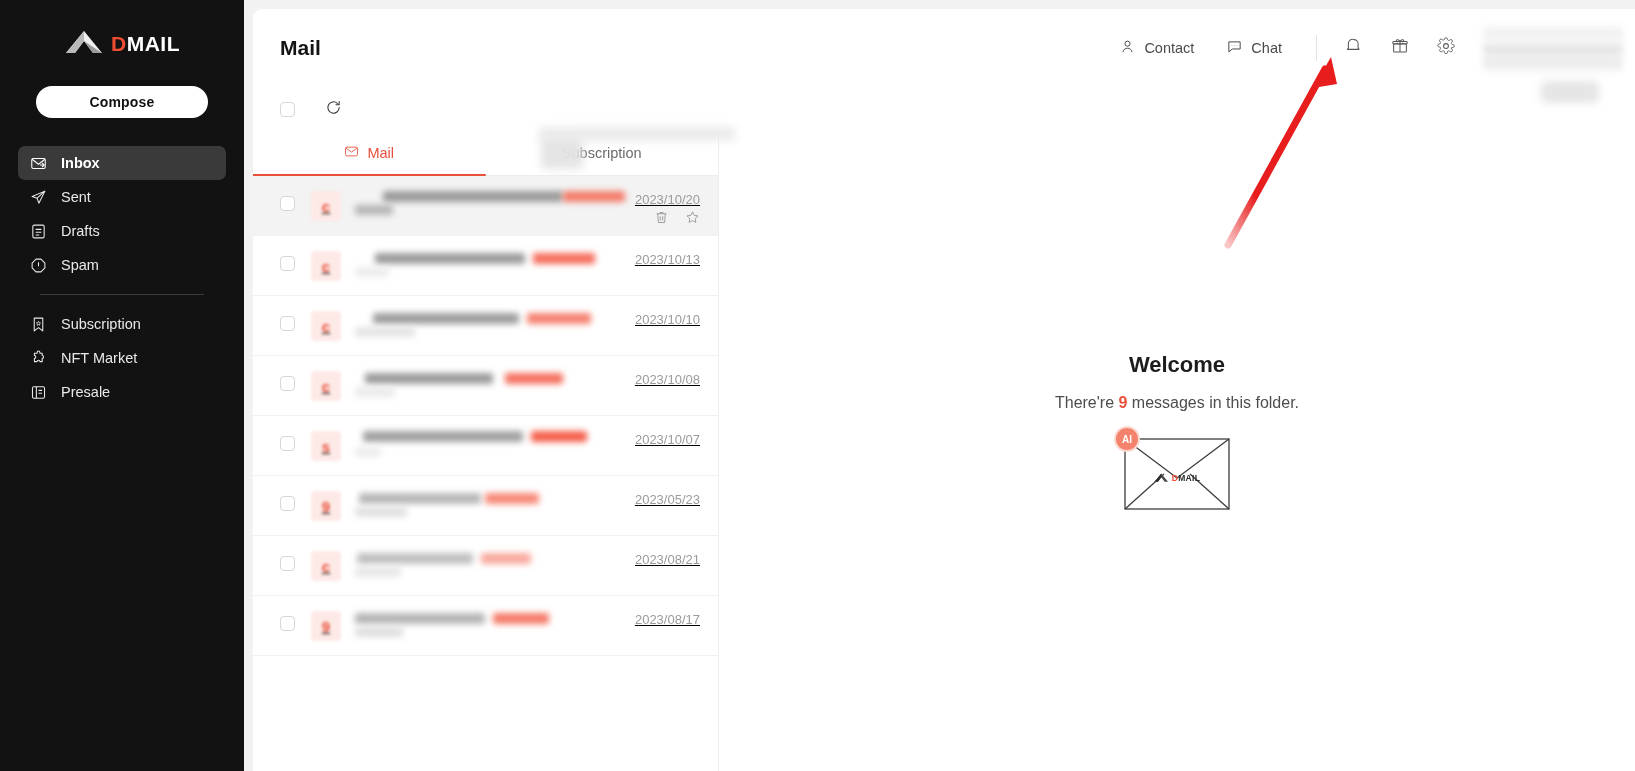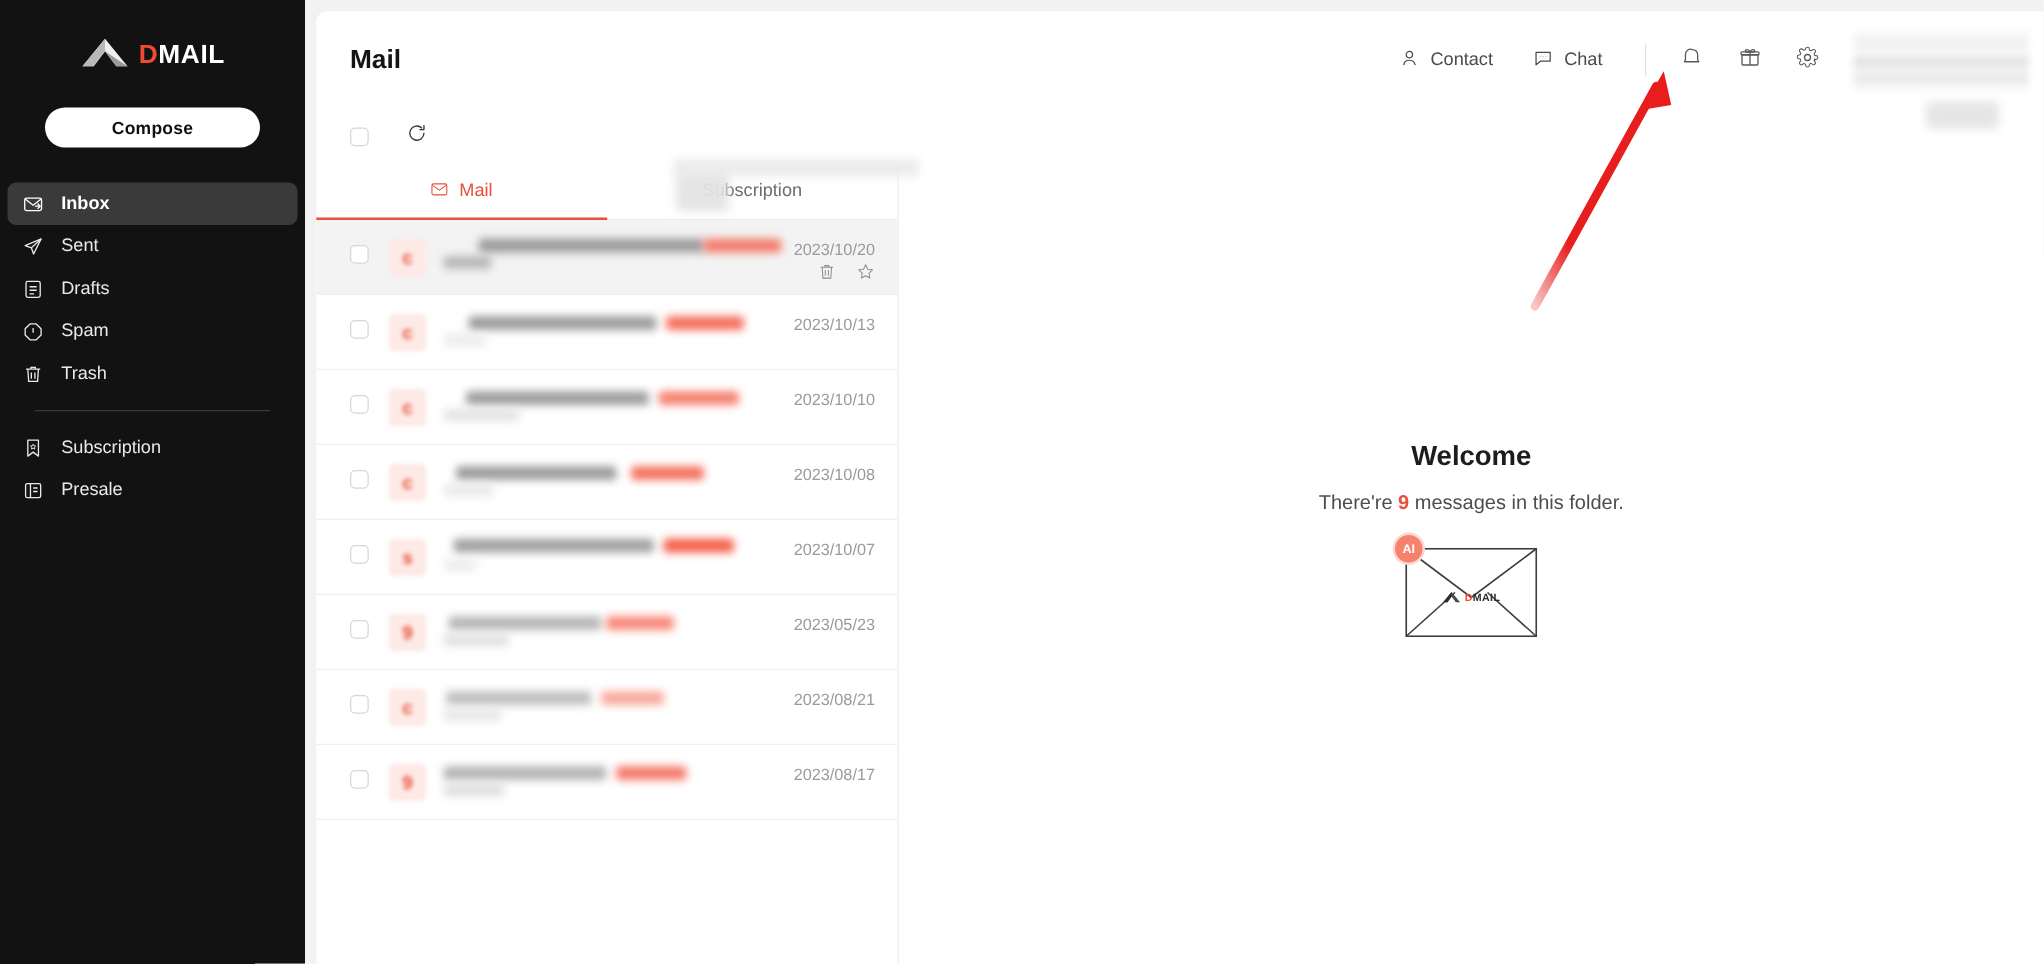--- a/index.html
+++ b/index.html
@@ -26,21 +26,21 @@
   .logo-d { color: #ef4c32; }
   .logo-mail { color: #ffffff; }
 
   .compose-btn {
     margin: 0 auto 28px auto; width: 172px; height: 32px;
     background: #ffffff; color: #111; border: none; border-radius: 18px;
     font-size: 14px; font-weight: 600; font-family: "Liberation Sans", sans-serif;
     cursor: pointer; letter-spacing: .2px;
   }
 
-  .nav { display: flex; flex-direction: column; padding: 0 6px; }
+  .nav { display: flex; flex-direction: column; padding: 0 18px; }
   .nav-item {
     display: flex; align-items: center; gap: 14px;
     height: 34px; padding: 0 12px; border-radius: 7px;
     color: #e9e9e9; font-size: 14.5px; cursor: pointer;
     margin-bottom: 0;
   }
   .nav-item + .nav-item { margin-top: 0; }
   .nav-item.active { background: #3a3a3a; font-weight: 700; color: #ffffff; }
   .nav-item .ico { width: 17px; height: 17px; flex: 0 0 17px; display: flex; align-items: center; justify-content: center; }
   .nav-item .ico svg { width: 17px; height: 17px; stroke: #e9e9e9; fill: none; stroke-width: 1.5; }
@@ -119,21 +119,21 @@
   }
   .tab-blur {
     position: absolute; left: 288px; top: 6px; width: 42px; height: 32px;
     background: rgba(228,228,228,.95); filter: blur(4px); border-radius: 3px;
   }
   .tab-blur-top {
     position: absolute; left: 286px; top: -4px; width: 196px; height: 14px;
     background: rgba(233,233,233,.9); filter: blur(4px);
   }
 
-  .list-scroll { flex: 1; overflow: hidden; }
+  .list-scroll { flex: 1; overflow: hidden; text-decoration: underline; }
   .row {
     display: flex; align-items: flex-start; height: 60px; padding: 13px 18px 0 27px;
     border-bottom: 1px solid #f0f0f0; cursor: pointer; position: relative;
   }
   .row.hovered { background: #f3f3f3; }
   .row .cb { margin-top: 7px; margin-right: 16px; }
   .avatar {
     width: 30px; height: 30px; border-radius: 4px; flex: 0 0 30px;
     background: #fde9e6; color: #e8503a; font-size: 15px; font-weight: 700;
     display: flex; align-items: center; justify-content: center;
@@ -242,42 +242,41 @@
       <div class="nav-item">
         <span class="ico">
           <svg viewBox="0 0 24 24">
               <path d="M8.5 3h7L21 8.5v7L15.5 21h-7L3 15.5v-7z" stroke-linejoin="round"></path>
               <path d="M12 7.5v5.5M12 16.3v.2"></path>
             </svg>
         </span>
         <span>Spam</span>
       </div>
 
-      <div class="nav-item">
-        <span class="ico">
-          <svg viewBox="0 0 24 24">
-              <path d="M4 6h16M9.5 6V4h5v2M6 6l1 14h10l1-14"></path>
-              <path d="M10 10v7M14 10v7"></path>
-            </svg>
-        </span>
-        <span>Trash</span>
-      </div>
 
       <div class="nav-sep"></div>
 
       <div class="nav-item">
         <span class="ico">
           <svg viewBox="0 0 24 24">
               <path d="M6 3h12v18l-6-4.5L6 21z" stroke-linejoin="round"></path>
               <path d="M12 7.5l.9 1.9 2 .3-1.5 1.4.4 2-1.8-1-1.8 1 .4-2L9 9.7l2-.3z" stroke-width="1.1"></path>
             </svg>
         </span>
         <span>Subscription</span>
       </div>
 
+      <div class="nav-item">
+        <span class="ico">
+          <svg viewBox="0 0 24 24">
+              <path d="M10 3.5a2 2 0 014 0v1.2h3.2v3.1a2 2 0 010 4v4.6H14a2 2 0 00-4 0H6.2v-4.6a2 2 0 000-4V4.7H10z" stroke-linejoin="round"></path>
+            </svg>
+        </span>
+        <span>NFT Market</span>
+      </div>
 
       <div class="nav-item">
         <span class="ico">
           <svg viewBox="0 0 24 24">
               <rect x="3.5" y="4" width="17" height="16" rx="2"></rect>
               <path d="M9 4v16"></path>
               <path d="M12 9h5M12 13h5"></path>
             </svg>
         </span>
         <span>Presale</span>

